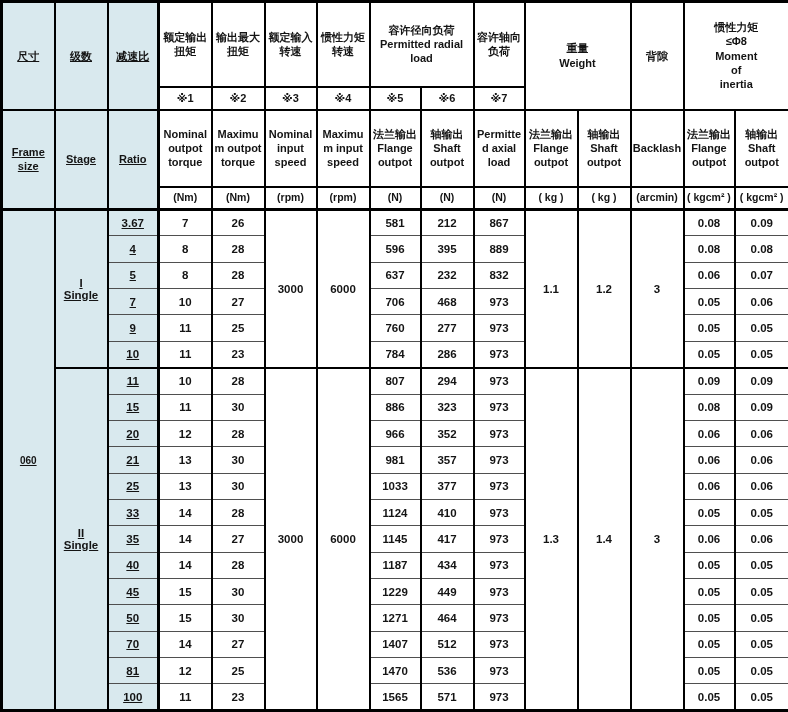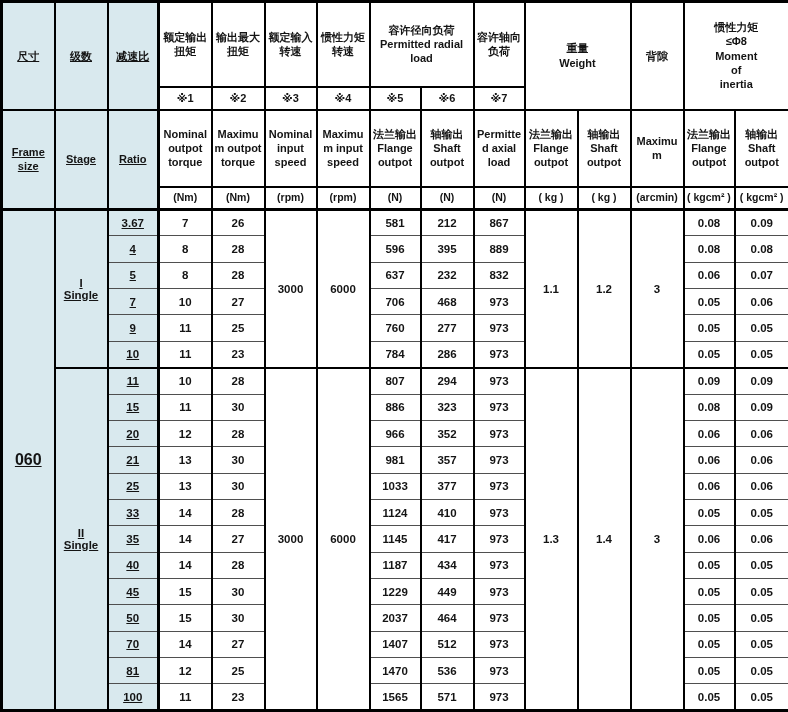--- a/index.html
+++ b/index.html
@@ -29,21 +29,21 @@
     font-size:11.5px;background:#ffffff;
   }
   tbody tr{height:26px;}
   tr.h-r1{height:85px;}
   tr.h-r2{height:23px;}
   tr.h-r3{height:77px;}
   tr.h-r4{height:23px;}
   .blue{background:#d9e9ee !important;text-decoration:underline;}
   .sepR{border-right:3px solid #000 !important;}
   .grpTop{border-top:2px solid #000 !important;}
-  td.frame-cell{font-size:16px;text-align:center;}
+  td.frame-cell{font-size:10px;text-align:center;}
   tbody td[rowspan]{border-top:1px solid #4f4f4f;border-bottom:1px solid #4f4f4f;}
 </style>
 </head>
 <body>
 
 <table>
   <colgroup>
     <col style="width:53px">
       <col style="width:53px">
       <col style="width:51px">
@@ -105,21 +105,21 @@
       <th>Maximum input speed</th>
       <th>法兰输出
 Flange outpot</th>
       <th>轴输出
 Shaft outpot</th>
       <th>Permitted axial load</th>
       <th>法兰输出
 Flange outpot</th>
       <th>轴输出
 Shaft outpot</th>
-      <th>Maximum</th>
+      <th>Backlash</th>
       <th>法兰输出
 Flange outpot</th>
       <th>轴输出
 Shaft outpot</th>
     </tr>
     <tr class="h-r4 units-row">
       <th>(Nm)</th>
       <th>(Nm)</th>
       <th>(rpm)</th>
       <th>(rpm)</th>
@@ -296,21 +296,21 @@
       <td>1229</td>
       <td>449</td>
       <td>973</td>
       <td>0.05</td>
       <td>0.05</td>
     </tr>
     <tr>
       <td class="blue sepR">50</td>
       <td>15</td>
       <td>30</td>
-      <td>2037</td>
+      <td>1271</td>
       <td>464</td>
       <td>973</td>
       <td>0.05</td>
       <td>0.05</td>
     </tr>
     <tr>
       <td class="blue sepR">70</td>
       <td>14</td>
       <td>27</td>
       <td>1407</td>

